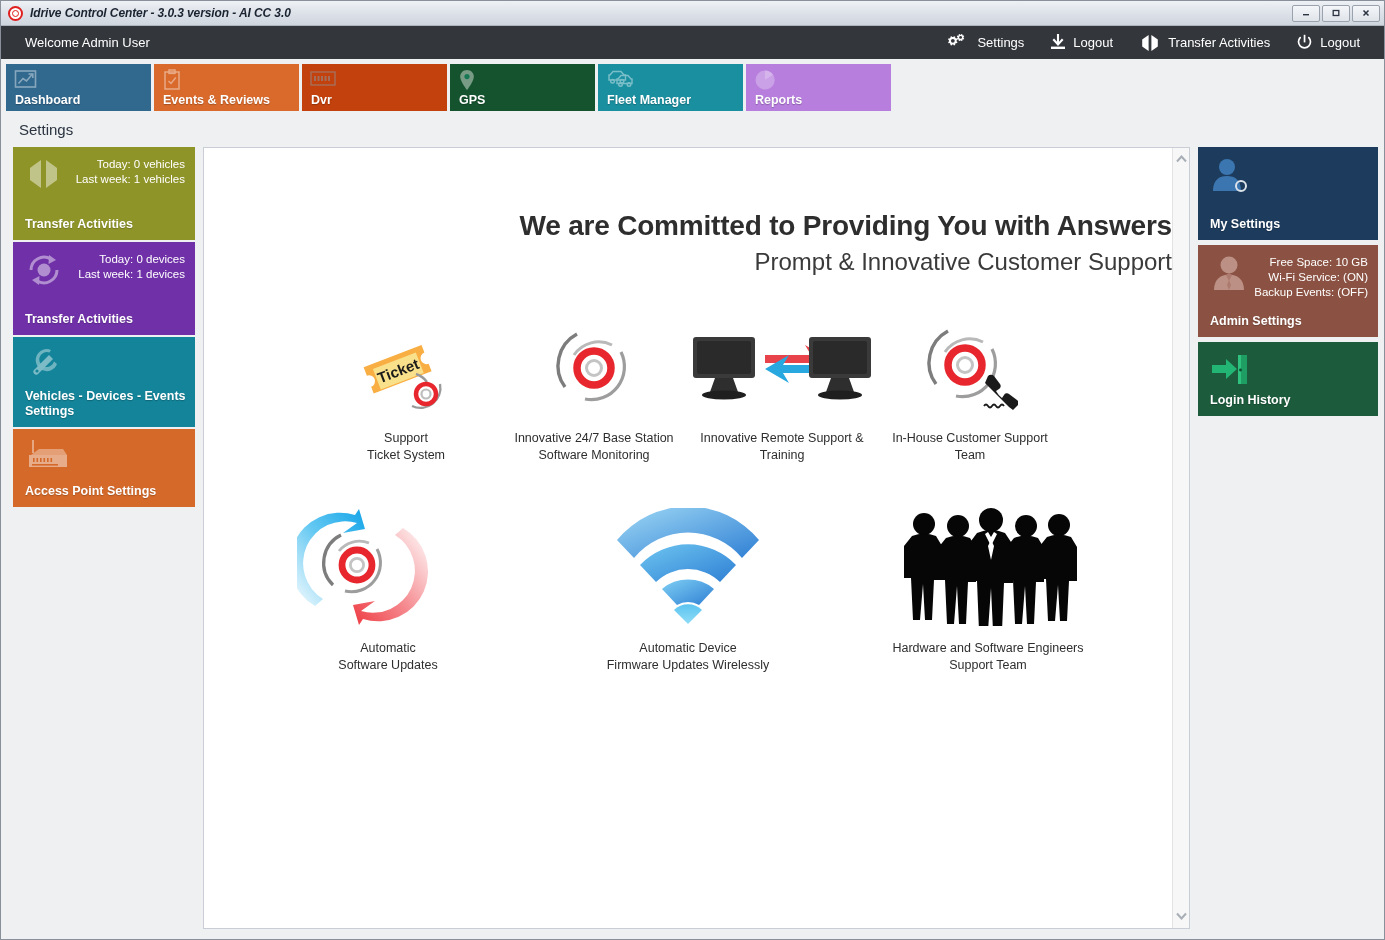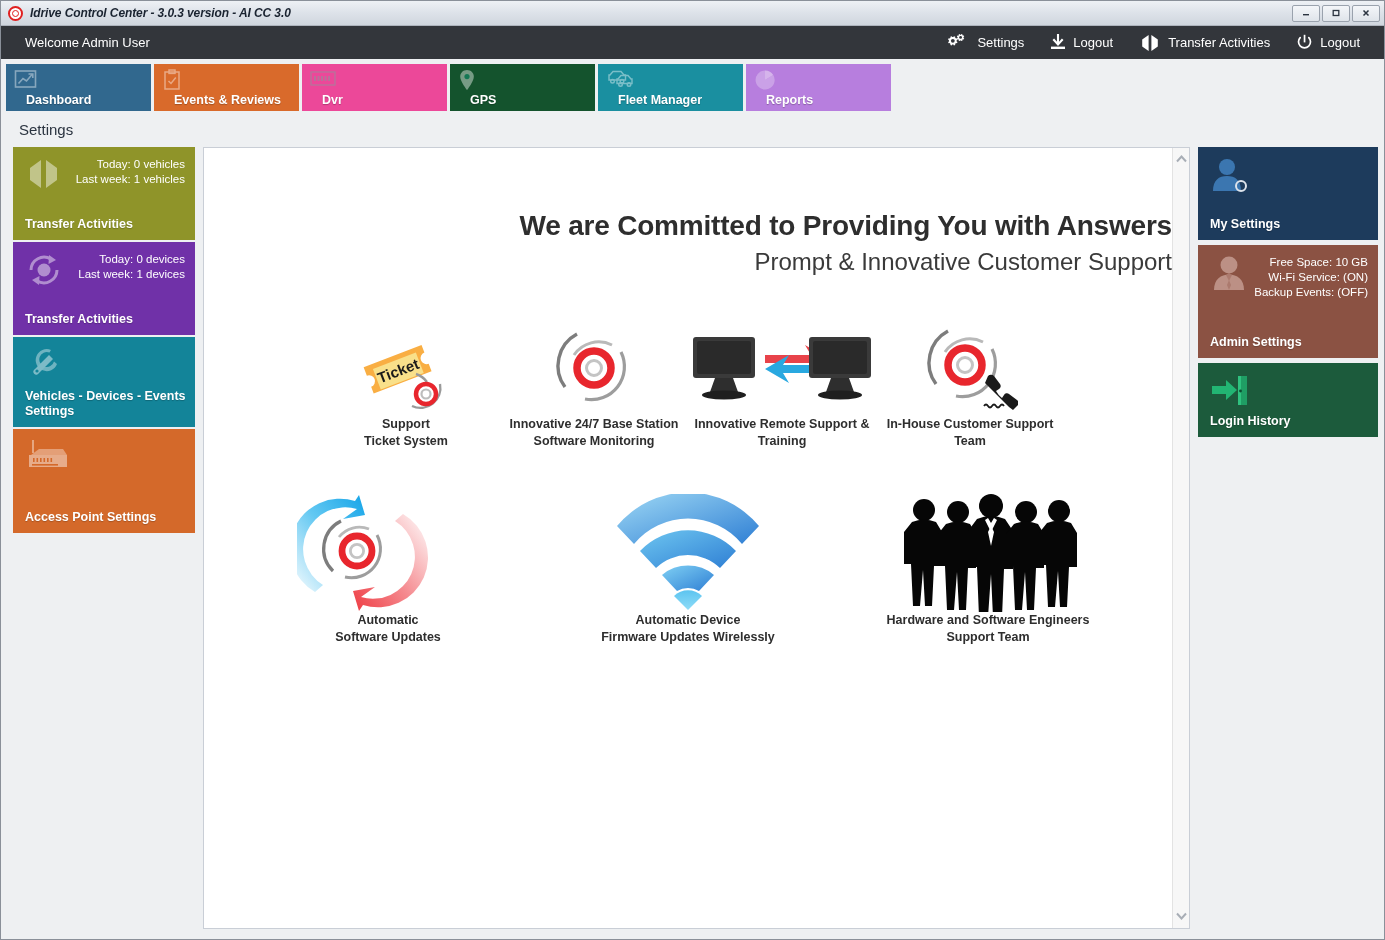--- a/index.html
+++ b/index.html
@@ -88,21 +88,21 @@
     width: 145px; height: 47px;
     position: relative;
     cursor: pointer;
     color: #fff;
   }
   .tab .tab-ico {
     position: absolute; left: 8px; top: 5px;
     opacity: .42;
   }
   .tab .tab-lbl {
-    position: absolute; left: 20px; bottom: 4px;
+    position: absolute; left: 9px; bottom: 4px;
     font-size: 12.5px; font-weight: bold;
     text-shadow: 0 1px 1px rgba(0,0,0,.25);
   }
 
   
   .page-head {
     flex: 0 0 36px;
     display: flex; align-items: center;
     padding-left: 18px;
     font-size: 15px; color: #2b3440;
@@ -187,21 +187,22 @@
   .feature {
     width: 188px;
     display: flex; flex-direction: column; align-items: center;
     text-align: center;
   }
   .feature-art {
     height: 96px;
     display: flex; align-items: center; justify-content: center;
   }
   .feature-cap {
-    font-size: 12.5px; font-weight: bold; color: #2e2e2e;
+    margin-top: 14px;
+    font-size: 12.5px; font-weight: normal; color: #2e2e2e;
     line-height: 17px;
   }
   .feature-row-2 { margin-top: 42px; }
   .feature-row-2 .feature { width: 300px; }
   .feature-row-2 .feature-art { height: 120px; }
 </style>
 </head>
 <body>
 
 <div class="window">
@@ -296,21 +297,21 @@
       <span class="tab-ico">
         <svg width="20" height="22" viewBox="0 0 20 22">
           <rect x="3" y="3" width="14" height="17" fill="none" stroke="#ffffff" stroke-width="1.5"></rect>
           <rect x="7" y="1" width="6" height="3.4" fill="none" stroke="#ffffff" stroke-width="1.5"></rect>
           <path d="M6.5 12 L9 14.5 L13.8 8.5" stroke="#ffffff" stroke-width="1.5" fill="none"></path>
         </svg>
       </span>
       <span class="tab-lbl">Events &amp; Reviews</span>
     </div>
 
-    <div class="tab" style="background:#ec4899">
+    <div class="tab" style="background:#c2410c">
       <span class="tab-ico" style="opacity:.55">
         <svg width="26" height="20" viewBox="0 0 26 20">
           <rect x="1" y="3" width="24" height="13" fill="none" stroke="#8e949c" stroke-width="1.4"></rect>
           <g fill="#8e949c">
             <rect x="4" y="7" width="2" height="5"></rect>
               <rect x="7.5" y="7" width="2" height="5"></rect>
             <rect x="11" y="7" width="2" height="5"></rect>
               <rect x="14.5" y="7" width="2" height="5"></rect>
             <rect x="18" y="7" width="2" height="5"></rect>
           </g>
@@ -400,21 +401,21 @@
         <span class="tile-ico">
           <svg width="38" height="34" viewBox="0 0 38 34">
             <path d="M26 3 a11 11 0 1 0 6 14 l-3-2.5 a7.5 7.5 0 1 1-4.5-9 Z" fill="#ffffff" opacity=".85"></path>
             <path d="M24 8 L10 22 a3 3 0 1 0 4 4 L28 12 Z" fill="#ffffff"></path>
             <circle cx="12" cy="24" r="1.6" fill="#138499"></circle>
           </svg>
         </span>
         <span class="tile-lbl">Vehicles - Devices - Events Settings</span>
       </div>
 
-      <div class="tile" style="background:#d4692a;height:104px">
+      <div class="tile" style="background:#d4692a;height:78px">
         <span class="tile-ico">
           <svg width="46" height="34" viewBox="0 0 46 34">
             <path d="M8 1 L8 14" stroke="#ffffff" stroke-width="1.8"></path>
             <path d="M6 16 L14 10 L38 10 L42 16 Z" fill="#ffffff" opacity=".8"></path>
             <rect x="4" y="16" width="38" height="12" fill="#ffffff"></rect>
             <g fill="#d4692a">
               <rect x="8" y="19" width="1.6" height="4"></rect>
                 <rect x="11.5" y="19" width="1.6" height="4"></rect>
               <rect x="15" y="19" width="1.6" height="4"></rect>
                 <rect x="18.5" y="19" width="1.6" height="4"></rect>
@@ -655,21 +656,21 @@
         <span class="tile-ico" style="opacity:.95">
           <svg width="40" height="36" viewBox="0 0 40 36">
             <circle cx="17" cy="10" r="8" fill="#3d7ab5"></circle>
             <path d="M3 34 C3 23 9 19 17 19 C25 19 31 23 31 34 Z" fill="#3d7ab5"></path>
             <circle cx="31" cy="29" r="5" fill="none" stroke="#e8edf3" stroke-width="2"></circle>
           </svg>
         </span>
         <span class="tile-lbl">My Settings</span>
       </div>
 
-      <div class="tile" style="background:#8b5243;height:113px">
+      <div class="tile" style="background:#8b5243;height:92px">
         <span class="tile-ico" style="opacity:.55">
           <svg width="38" height="36" viewBox="0 0 38 36">
             <circle cx="19" cy="10" r="8.5" fill="#e4c4bb"></circle>
             <path d="M4 35 C4 24 11 19.5 19 19.5 C27 19.5 34 24 34 35 Z" fill="#e4c4bb"></path>
             <path d="M16 20 L19 26 L22 20 L19 18 Z" fill="#c79c92"></path>
             <path d="M19 25 L21 30 L19 35 L17 30 Z" fill="#c79c92"></path>
           </svg>
         </span>
         <span class="tile-stats">
           <span>Free Space:  10 GB</span><br>

